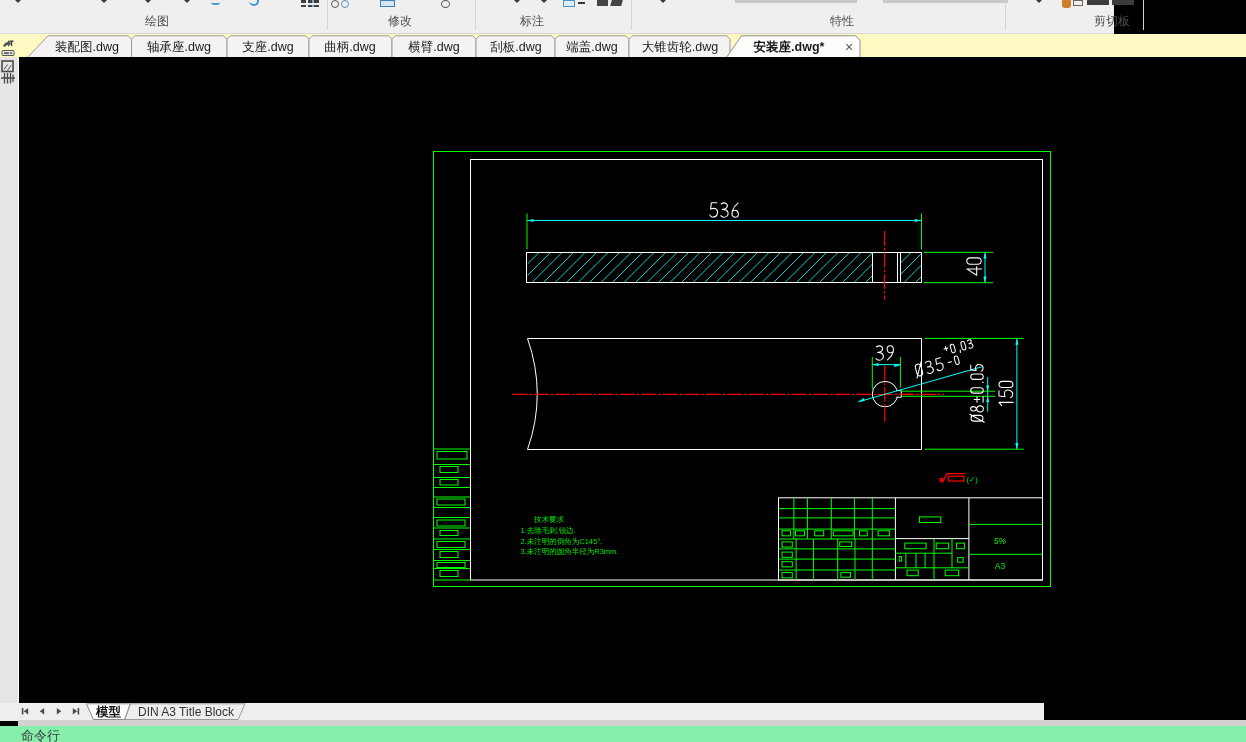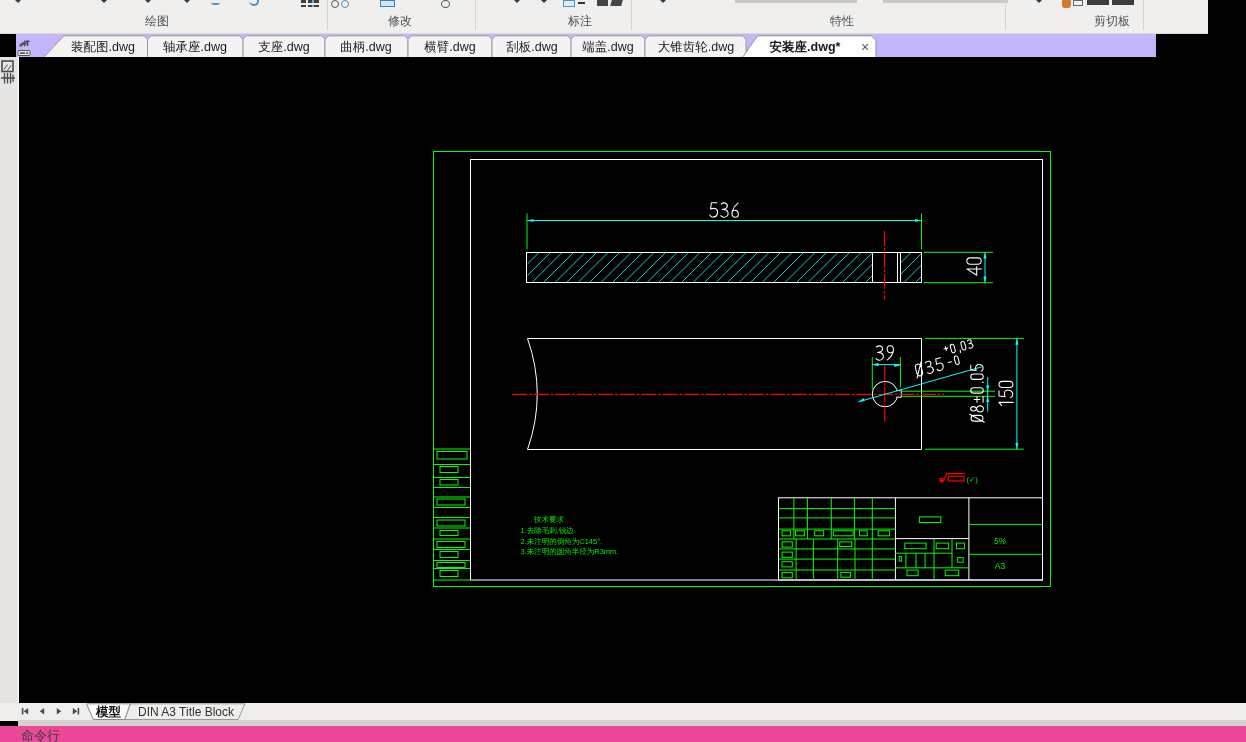--- a/index.html
+++ b/index.html
@@ -1,27 +1,27 @@
 <!DOCTYPE html>
 <html><head><meta charset="utf-8">
 <style>
 *{margin:0;padding:0;box-sizing:border-box}
 html,body{width:1246px;height:742px;overflow:hidden;background:#000;
   font-family:"Liberation Sans",sans-serif}
-#ribbon{position:absolute;left:0;top:0;width:1208px;height:34px;background:#f0efed;border-bottom:1px solid #d9d8d6}
+#ribbon{position:absolute;left:0;top:0;width:1114px;height:34px;background:#f0efed;border-bottom:1px solid #d9d8d6}
 .gsep{position:absolute;top:0;width:1px;height:30px;background:#d4d3d1}
 .glabel{position:absolute;top:13px;width:120px;text-align:center;font-size:12px;color:#4e4e4e}
 .dArr{position:absolute;top:0;width:0;height:0;border-left:3px solid transparent;border-right:3px solid transparent;border-top:3.5px solid #3a3a3a}
-#tabbar{position:absolute;left:16px;top:34px;width:1140px;height:23px;background:#c4b5fd}
+#tabbar{position:absolute;left:0;top:34px;width:1246px;height:23px;background:#fef9c3}
 .tabt{font-size:12.5px;fill:#1b1b1b;text-anchor:middle}
 #canvas{position:absolute;left:0;top:57px;width:1246px;height:646px;background:#000}
 #lstrip{position:absolute;left:0;top:57px;width:19px;height:646px;background:#e6e5e3;border-right:1px solid #fdfdfd}
-#sheetbar{position:absolute;left:0;top:703px;width:1246px;height:18px;background:#efeeec}
+#sheetbar{position:absolute;left:0;top:703px;width:1044px;height:18px;background:#efeeec}
 #dband{position:absolute;left:18px;top:720px;width:1228px;height:6px;background:#d3d2d0}
-#cmdbar{position:absolute;left:0;top:726px;width:1246px;height:16px;background:#ec4899}
+#cmdbar{position:absolute;left:0;top:726px;width:1246px;height:16px;background:#86efac}
 #cmdbar span{position:absolute;left:21px;top:1px;font-size:13px;color:#3c3c3c}
 .sht{font-size:12.5px;fill:#111;text-anchor:middle}
 .sht2{font-size:12px;fill:#333;text-anchor:middle}
 svg text{font-family:"Liberation Sans",sans-serif}
 .g{stroke:#00fe00;fill:none;stroke-width:1}
 .w{stroke:#fff;fill:none;stroke-width:1}
 .c{stroke:#00fdfd;fill:none;stroke-width:1}
 .r{stroke:#f00;fill:none;stroke-width:1.2;stroke-dasharray:15 2 2.5 2}
 .rr{stroke:#f00;fill:none;stroke-width:1.2}
 .cf{fill:#00fdfd;stroke:none}
@@ -266,21 +266,21 @@
 <div style="position:absolute;left:1073px;top:0;width:10px;height:6px;border:1px solid #666;background:#f0f0f0"></div>
 <div style="position:absolute;left:1087px;top:0;width:22px;height:5px;background:#3c3c3c"></div>
 <div style="position:absolute;left:1112px;top:0;width:22px;height:5px;background:#3c3c3c"></div>
 <div class="gsep" style="left:327px"></div>
 <div class="gsep" style="left:475px"></div>
 <div class="gsep" style="left:631px"></div>
 <div class="gsep" style="left:1005px"></div>
 <div class="gsep" style="left:1143px"></div>
 <div class="glabel" style="left:97px">绘图</div>
 <div class="glabel" style="left:340px">修改</div>
-<div class="glabel" style="left:520px">标注</div>
+<div class="glabel" style="left:472px">标注</div>
 <div class="glabel" style="left:782px">特性</div>
 <div class="glabel" style="left:1052px">剪切板</div>
 </div>
 <div id="tabbar"><svg width="1246" height="23">
 <path d="M27,24 L48,1.8 L128.1,1.8 L131.5,5.2 L131.5,24" fill="#f4f3f1" stroke="#9b9a98" stroke-width="1"></path>
 <text x="87" y="17" class="tabt">装配图.dwg</text>
 <path d="M131.5,24 L131.5,5.2 L134.9,1.8 L223.6,1.8 L227,5.2 L227,24" fill="#f4f3f1" stroke="#9b9a98" stroke-width="1"></path>
 <text x="179" y="17" class="tabt">轴承座.dwg</text>
 <path d="M227,24 L227,5.2 L230.4,1.8 L305.6,1.8 L309,5.2 L309,24" fill="#f4f3f1" stroke="#9b9a98" stroke-width="1"></path>
 <text x="268" y="17" class="tabt">支座.dwg</text>

